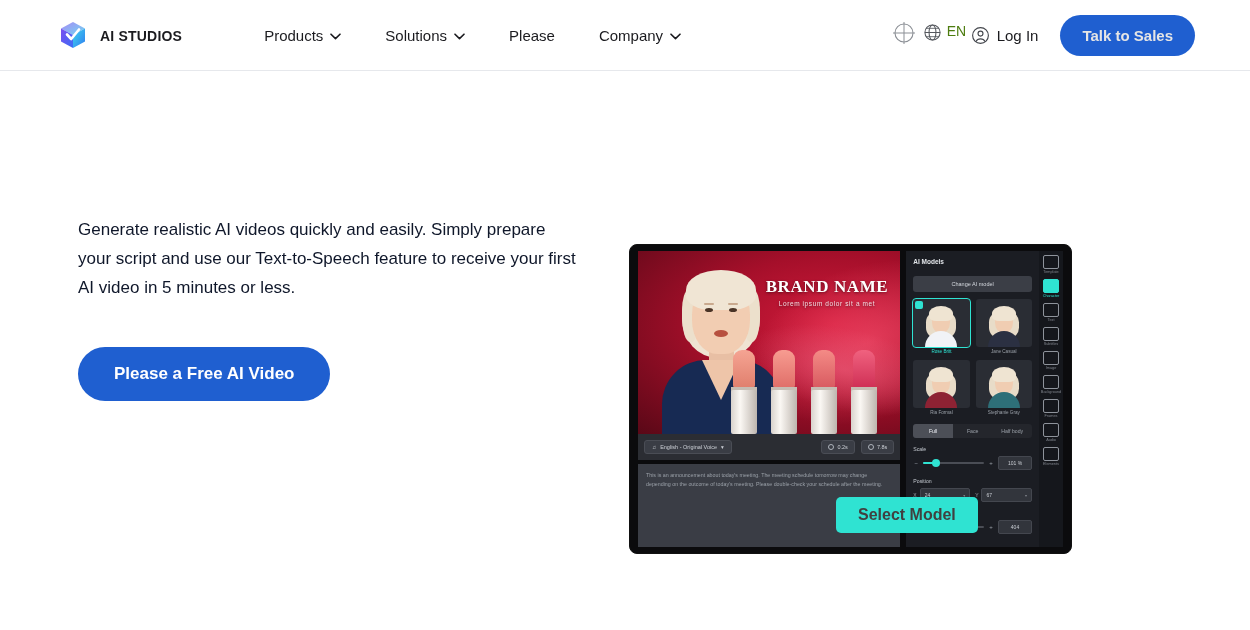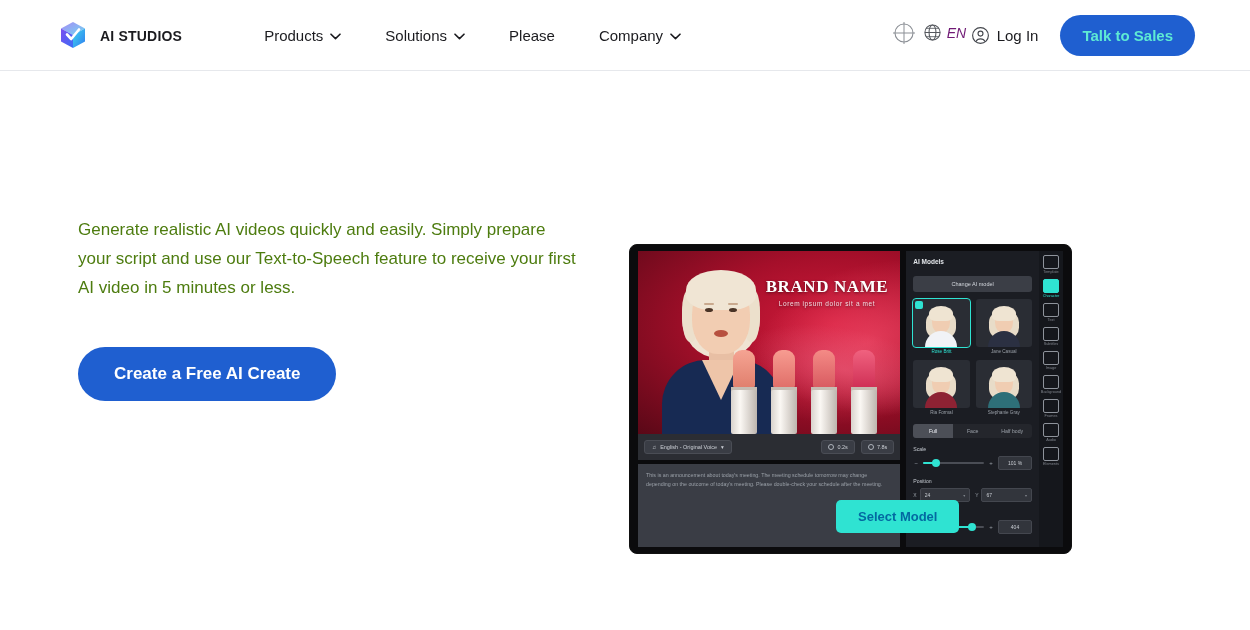--- a/index.html
+++ b/index.html
@@ -54,36 +54,35 @@
   }
 
   .header-right {
     position: absolute;
     right: 55px; top: 0; height: 71px;
     display: flex; align-items: center; gap: 0;
   }
   .lang {
     position: absolute;
     left: -12px; top: 23px;
-    display: flex; align-items: center; gap: 5px;
-    font-size: 14px; color: #701a75;
+    display: flex; gap: 5px;
+    font-size: 14px; color: #4d7c0f;
     cursor: pointer;
-    font-style: italic;
   }
   .globe-ic { width: 19px; height: 19px; }
   .login {
     display: flex; align-items: center; gap: 7px;
     font-size: 15px; color: #1b1b1f;
     margin-right: 22px; margin-left: 36px;
     cursor: pointer;
   }
   .user-ic { width: 19px; height: 19px; }
   .btn-sales {
     background: #1f5fd0;
-    color: #5eead4;
+    color: #e5e5e5;
     font-size: 15px; font-weight: 700;
     border: none; border-radius: 26px;
     padding: 12px 22px;
     cursor: pointer;
     white-space: nowrap;
   }
 
   
   .hero {
     display: flex;
@@ -95,21 +94,21 @@
     font-size: 41px;
     line-height: 50px;
     font-weight: 700;
     color: #1b1b1f;
     letter-spacing: -0.4px;
   }
   p.subcopy {
     margin-top: 26px;
     font-size: 17px;
     line-height: 29px;
-    color: #4d7c0f;
+    color: #0f172a;
     max-width: 500px;
   }
   .btn-cta {
     margin-top: 45px;
     display: inline-flex; align-items: center; justify-content: center;
     background: #1f5fd0; color: #fff;
     font-size: 17px; font-weight: 700;
     border: none; border-radius: 30px;
     padding: 17px 36px;
     cursor: pointer;
@@ -237,22 +236,22 @@
     margin: 4px 0 0 0;
     padding: 7px 8px;
     font-size: 5.3px; line-height: 9px;
     color:#9aa0a8;
     position: relative;
   }
   .select-model-btn {
     position:absolute;
     left: 206px; bottom: 20px;
     background:#2fe3d2;
-    color:#0369a1;
-    font-size:13px; font-weight:700;
+    color:#404040;
+    font-size:16px; font-weight:700;
     border:none; border-radius:5px;
     padding: 9px 22px;
     cursor:pointer;
     white-space:nowrap;
   }
 
   
   .panel {
     width: 167px;
     background:#1b1d23;
@@ -411,21 +410,21 @@
   <svg class="hdr-cursor" viewBox="0 0 22 22">
     <circle cx="11" cy="11" r="9" fill="none" stroke="#8b8f95" stroke-width="1.1"></circle>
     <line x1="11" y1="0" x2="11" y2="22" stroke="#8b8f95" stroke-width="1"></line>
     <line x1="0" y1="11" x2="22" y2="11" stroke="#8b8f95" stroke-width="1"></line>
   </svg>
 </div>
 
 <section class="hero">
   <div class="hero-left">
     <p class="subcopy">Generate realistic AI videos quickly and easily. Simply prepare your script and use our Text-to-Speech feature to receive your first AI video in 5 minutes or less.</p>
-    <button class="btn-cta">Create a Free AI Create</button>
+    <button class="btn-cta">Please a Free AI Video</button>
   </div>
 </section>
 
 <div class="shot">
   <div class="shot-inner">
 
     <div class="canvas-col">
 
       <div class="stage">
         <div class="stage-bg"></div>

